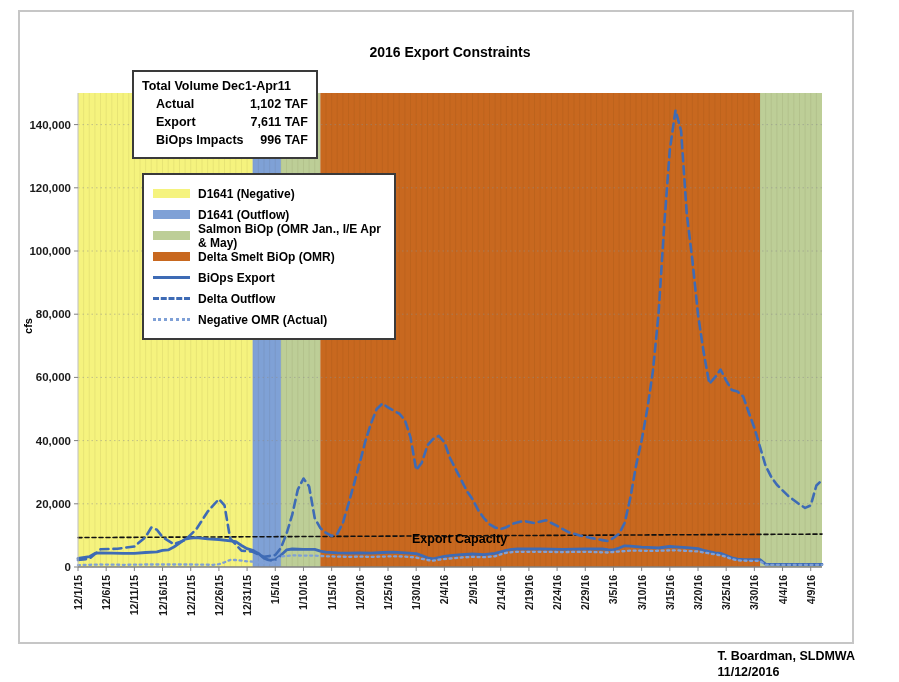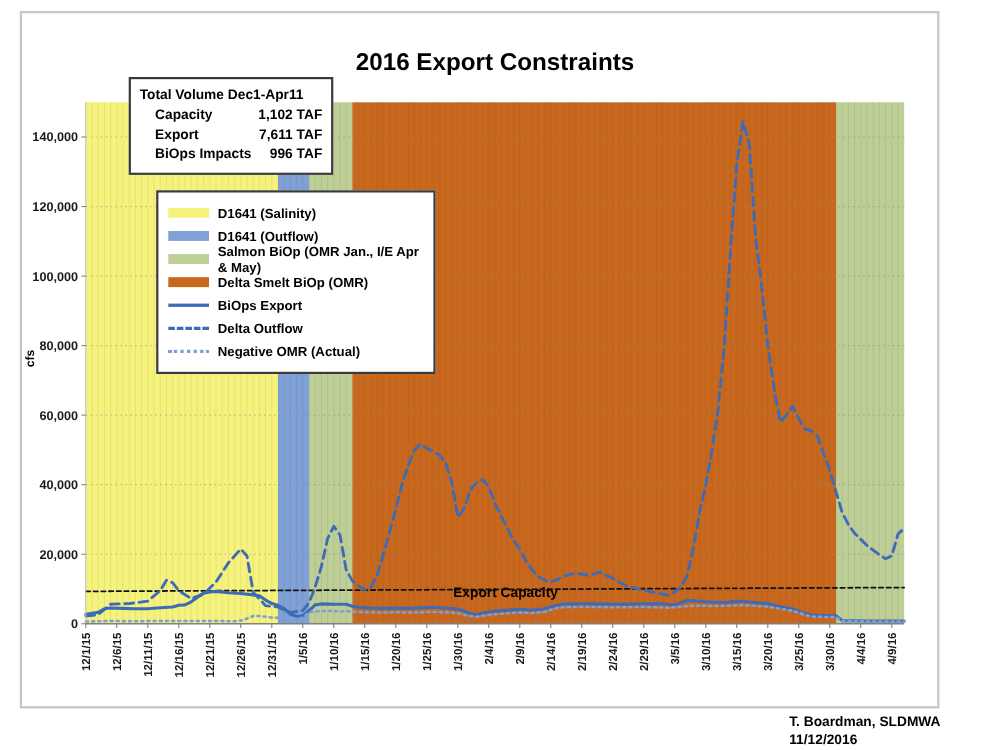--- a/index.html
+++ b/index.html
@@ -1,22 +1,22 @@
 <!DOCTYPE html>
 <html><head>
 <meta charset="utf-8">
 <style>
   html,body{margin:0;padding:0;background:#ffffff;}
   body{width:899px;height:682px;font-family:"Liberation Sans",sans-serif;color:#000;}
   .figure{position:relative;width:899px;height:682px;background:#fff;overflow:hidden;}
   .frame{position:absolute;left:18px;top:10px;width:832px;height:630px;border:2px solid #c6c6c6;background:#fff;}
   #plot{position:absolute;left:0;top:0;z-index:1;}
   .title{position:absolute;left:78px;top:44px;width:744px;text-align:center;
-         font-size:22px;font-weight:bold;z-index:2;}
-  .stats{position:absolute;left:117px;top:70px;width:166px;background:#fff;border:2px solid #3a3a3a;
+         font-size:14px;font-weight:bold;z-index:2;}
+  .stats{position:absolute;left:132px;top:70px;width:166px;background:#fff;border:2px solid #3a3a3a;
          padding:6px 8px 8px 8px;font-size:12.5px;font-weight:bold;z-index:4;}
   .stats .t{line-height:17px;}
   .stats .row{display:flex;justify-content:space-between;line-height:18px;}
   .stats .row .l{margin-left:14px;}
   .legend{position:absolute;left:142px;top:173px;width:232px;background:#fff;border:2px solid #3a3a3a;
           padding:8px 9px;z-index:4;}
   .lrow{display:flex;align-items:center;height:21px;font-size:12px;font-weight:bold;}
   .sw{width:37px;height:9px;margin-right:8px;flex:none;}
   .swl{width:37px;height:0;margin-right:8px;flex:none;}
   .sw-yellow{background:#f5f37e;}
@@ -270,37 +270,37 @@
         <line x1="810.7272727272727" y1="567" x2="810.7272727272727" y2="571" stroke="#808080" stroke-width="1"></line>
         <text transform="translate(814.7272727272727 575) rotate(-90)" text-anchor="end" style="font:bold 10.5px 'Liberation Sans',sans-serif;fill:#1a1a1a">4/9/16</text>
       </g>
     </svg>
 
   <div class="title">2016 Export Constraints</div>
 
   <div class="stats">
     <div class="t">Total Volume Dec1-Apr11</div>
     <div class="row">
-      <span class="l">Capacity</span>
+      <span class="l">Actual</span>
       <span class="v">1,102 TAF</span>
     </div>
     <div class="row">
       <span class="l">Export</span>
       <span class="v">7,611 TAF</span>
     </div>
     <div class="row">
       <span class="l">BiOps Impacts</span>
       <span class="v">996 TAF</span>
     </div>
   </div>
 
   <div class="legend">
     <div class="lrow">
       <span class="sw sw-yellow"></span>
-      <span>D1641 (Salinity)</span>
+      <span>D1641 (Negative)</span>
     </div>
     <div class="lrow">
       <span class="sw sw-blue"></span>
       <span>D1641 (Outflow)</span>
     </div>
     <div class="lrow">
       <span class="sw sw-green"></span>
       <span>Salmon BiOp (OMR Jan., I/E Apr &amp; May)</span>
     </div>
     <div class="lrow">

